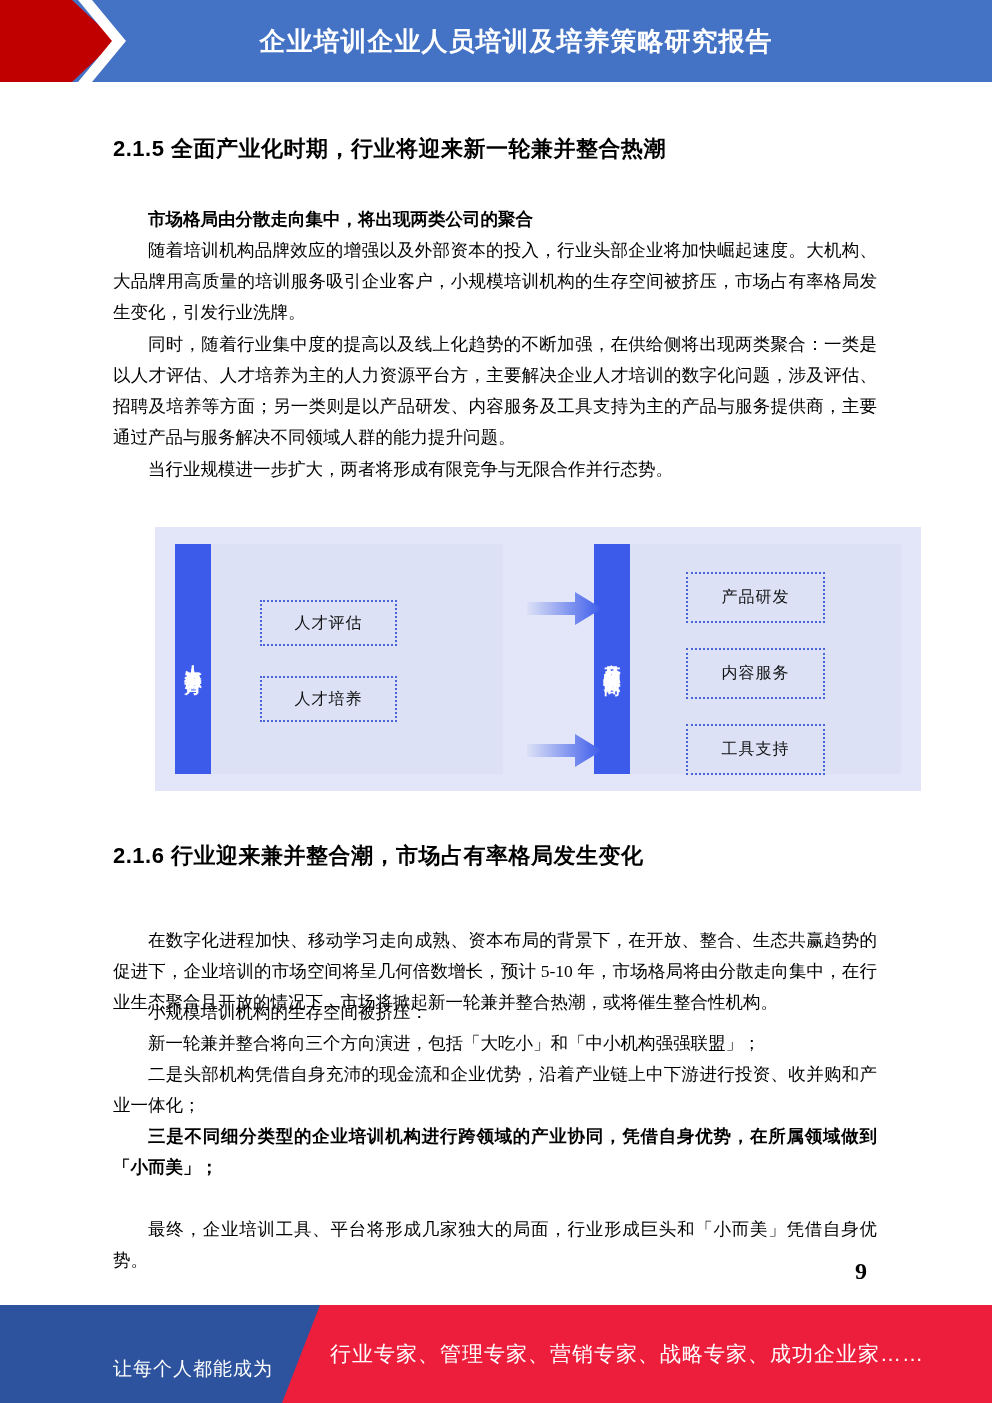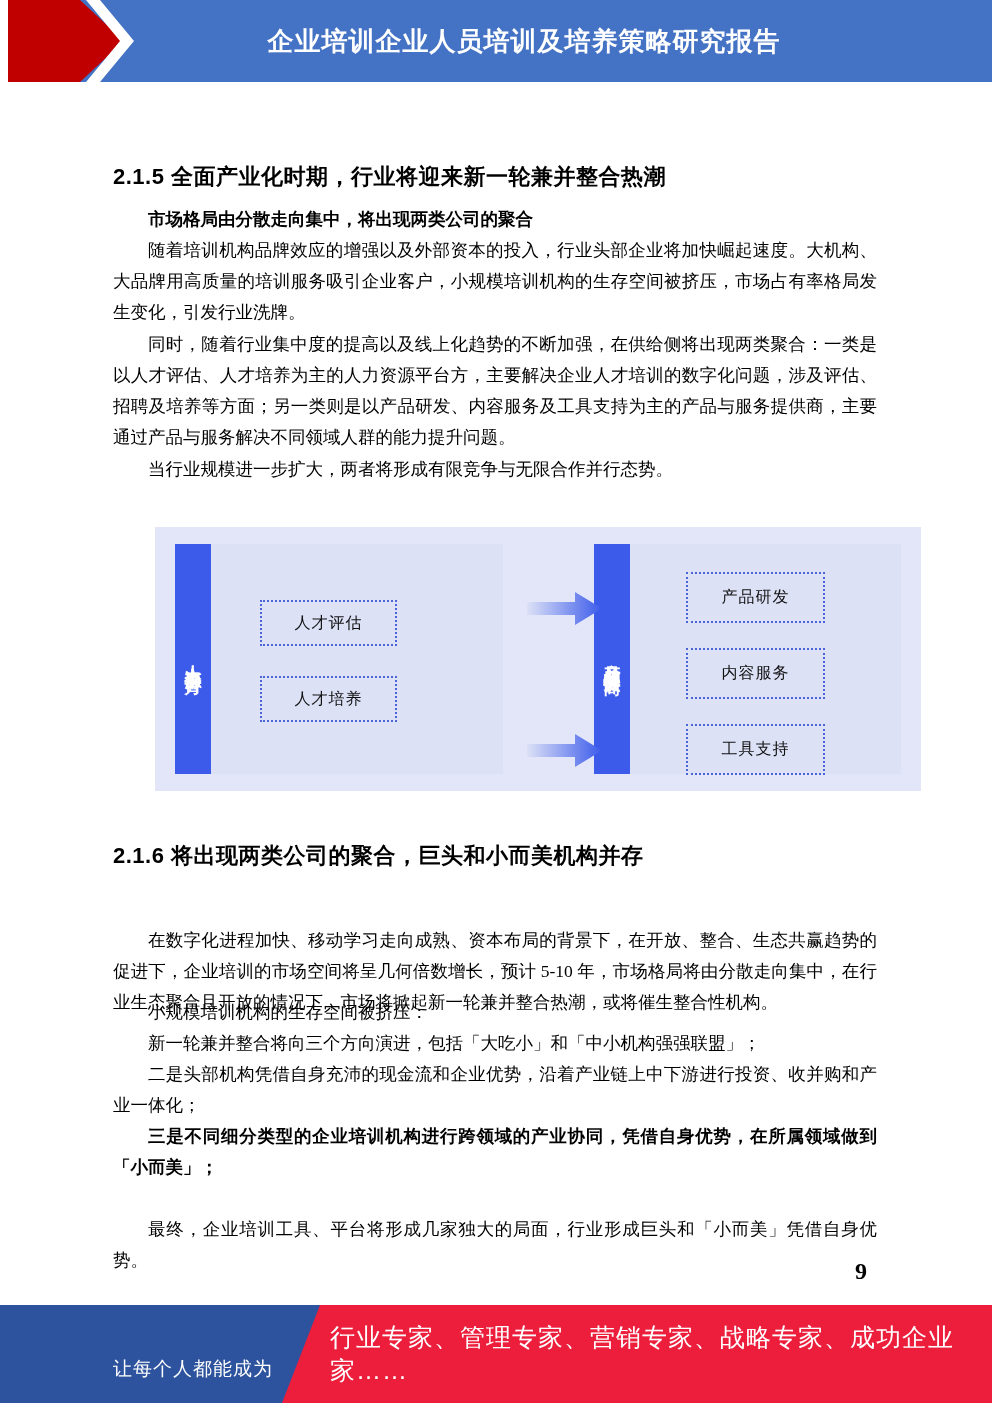--- a/index.html
+++ b/index.html
@@ -6,21 +6,21 @@
   body{
     width:992px;height:1403px;
     background:#ffffff;
     font-family:"Liberation Serif","DejaVu Serif",serif;
     position:relative;
     overflow:hidden;
   }
 
   
   .header{
-    position:absolute;left:8px;top:0;width:796px;height:86px;padding-left:14px;
+    position:absolute;left:0;top:0;width:796px;height:86px;padding-left:14px;
   }
   .header-blue{
     position:absolute;left:0;top:0;width:992px;height:82px;
     background:#4472c4;
   }
   .header-red{
     position:absolute;left:0;top:0;width:116px;height:82px;
     background:#c00000;
     clip-path:polygon(0 0, 72px 0, 116px 41px, 72px 82px, 0 82px);
   }
@@ -47,21 +47,21 @@
   }
 
   h2.section-heading{
     margin:0;
     font-family:"Liberation Sans","DejaVu Sans",sans-serif;
     font-weight:bold;
     font-size:22px;
     color:#000000;
     letter-spacing:0.5px;
   }
-  #h215{position:absolute;left:113px;top:48px;margin-top:28px;}
+  #h215{position:absolute;left:113px;top:48px;}
   #h216{position:absolute;left:113px;top:755px;}
 
   p.body-text{
     position:absolute;
     margin:0;
     width:764px;left:113px;
     font-family:"Liberation Serif","DejaVu Serif",serif;
     font-size:17.5px;
     line-height:31px;
     color:#000000;
@@ -162,21 +162,21 @@
     display:flex;align-items:center;
     color:#ffffff;
     font-family:"Liberation Sans","DejaVu Sans",sans-serif;
     font-size:19px;letter-spacing:1px;
   }
   .footer-right-text{
     position:absolute;left:330px;top:0;height:98px;
     display:flex;align-items:center;
     color:#ffffff;
     font-family:"Liberation Sans","DejaVu Sans",sans-serif;
-    font-size:25px;letter-spacing:1px;
+    font-size:21px;letter-spacing:1px;
   }
 </style>
 </head>
 <body>
 
 <div class="header">
   <div class="header-blue"></div>
   <div class="header-red"></div>
   <div class="header-red-gap"></div>
   <div class="header-title">企业培训企业人员培训及培养策略研究报告</div>
@@ -224,21 +224,21 @@
           <linearGradient id="ag2" x1="0" y1="0" x2="1" y2="0">
             <stop offset="0%" stop-color="#dce1f6"></stop>
             <stop offset="100%" stop-color="#3c5beb"></stop>
           </linearGradient>
         </defs>
         <polygon points="0,10 48,10 48,0 75,16.5 48,33 48,23 0,23" fill="url(#ag2)"></polygon>
       </svg>
     </div>
   </div>
 
-  <h2 class="section-heading" id="h216">2.1.6  将出现两类公司的聚合，巨头和小而美机构并存</h2>
+  <h2 class="section-heading" id="h216">2.1.6  行业迎来兼并整合潮，市场占有率格局发生变化</h2>
 
   <p class="body-text indent" id="p5">在数字化进程加快、移动学习走向成熟、资本布局的背景下，在开放、整合、生态共赢趋势的促进下，企业培训的市场空间将呈几何倍数增长，预计 5-10 年，市场格局将由分散走向集中，在行业生态聚合且开放的情况下，市场将掀起新一轮兼并整合热潮，或将催生整合性机构。</p>
   <p class="body-text indent" id="p6">小规模培训机构的生存空间被挤压：</p>
   <p class="body-text indent" id="p7">新一轮兼并整合将向三个方向演进，包括「大吃小」和「中小机构强强联盟」；</p>
   <p class="body-text indent" id="p8">二是头部机构凭借自身充沛的现金流和企业优势，沿着产业链上中下游进行投资、收并购和产业一体化；</p>
   <p class="body-text indent" id="p9">三是不同细分类型的企业培训机构进行跨领域的产业协同，凭借自身优势，在所属领域做到「小而美」；</p>
   <p class="body-text indent" id="p10">最终，企业培训工具、平台将形成几家独大的局面，行业形成巨头和「小而美」凭借自身优势。</p>
 </div>
 
 <div class="page-number">9</div>

